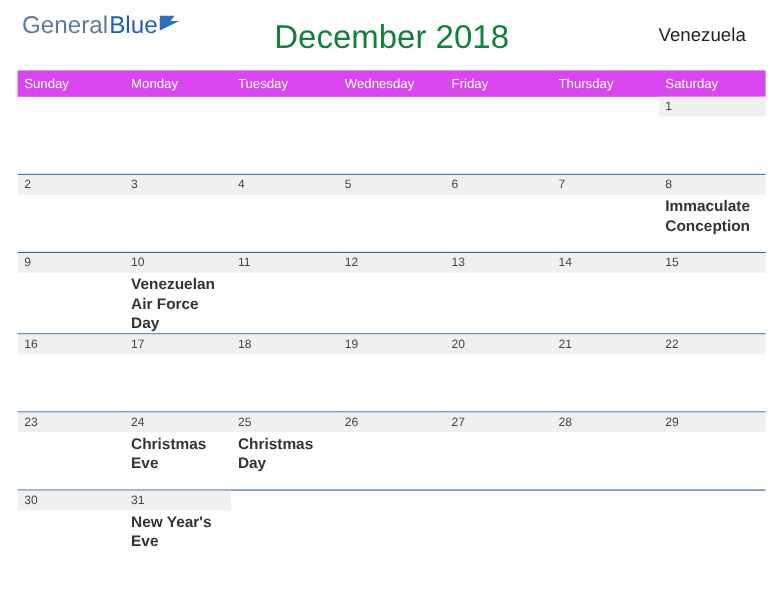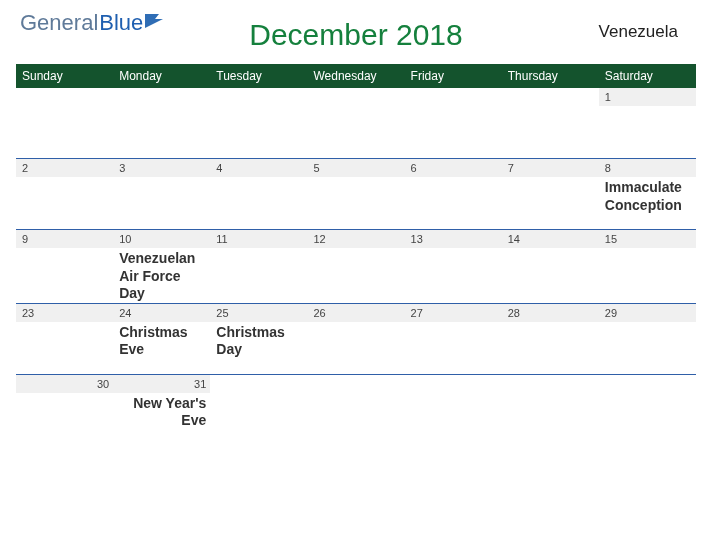--- a/index.html
+++ b/index.html
@@ -51,42 +51,42 @@
     top: 22px;
     font-size: 17px;
     color: #222;
   }
   .calendar {
     padding: 0 16px;
   }
   .dayhead {
     display: grid;
     grid-template-columns: repeat(7, 1fr);
-    background: #14532d;
+    background: #d946ef;
     color: #fff;
     font-size: 12px;
   }
   .dayhead div {
     padding: 5px 6px 5px 6px;
   }
   .weeks {
     display: flex;
     flex-direction: column;
   }
   .week {
     display: grid;
     grid-template-columns: repeat(7, 1fr);
     border-top: 1px solid #2f5fa8;
   }
   .week:first-child { border-top: none; }
   .cell {
     min-height: 70px;
     padding: 0;
   }
-  .week.short .cell { min-height: 60px; text-align: right; }
+  .week.short .cell { min-height: 60px; }
   .daynum {
     background: #f0f0f0;
     font-size: 11px;
     color: #444;
     padding: 3px 4px 3px 6px;
     height: 18px;
   }
   .daynum.empty { background: transparent; }
   .event {
     font-size: 14px;
@@ -188,20 +188,43 @@
         </div>
         <div class="cell">
           <div class="daynum">14</div>
         </div>
         <div class="cell">
           <div class="daynum">15</div>
         </div>
       </div>
       <div class="week">
         <div class="cell">
+          <div class="daynum">16</div>
+        </div>
+        <div class="cell">
+          <div class="daynum">17</div>
+        </div>
+        <div class="cell">
+          <div class="daynum">18</div>
+        </div>
+        <div class="cell">
+          <div class="daynum">19</div>
+        </div>
+        <div class="cell">
+          <div class="daynum">20</div>
+        </div>
+        <div class="cell">
+          <div class="daynum">21</div>
+        </div>
+        <div class="cell">
+          <div class="daynum">22</div>
+        </div>
+      </div>
+      <div class="week">
+        <div class="cell">
           <div class="daynum">23</div>
         </div>
         <div class="cell">
           <div class="daynum">24</div>
           <div class="event">Christmas Eve</div>
         </div>
         <div class="cell">
           <div class="daynum">25</div>
           <div class="event">Christmas Day</div>
         </div>

